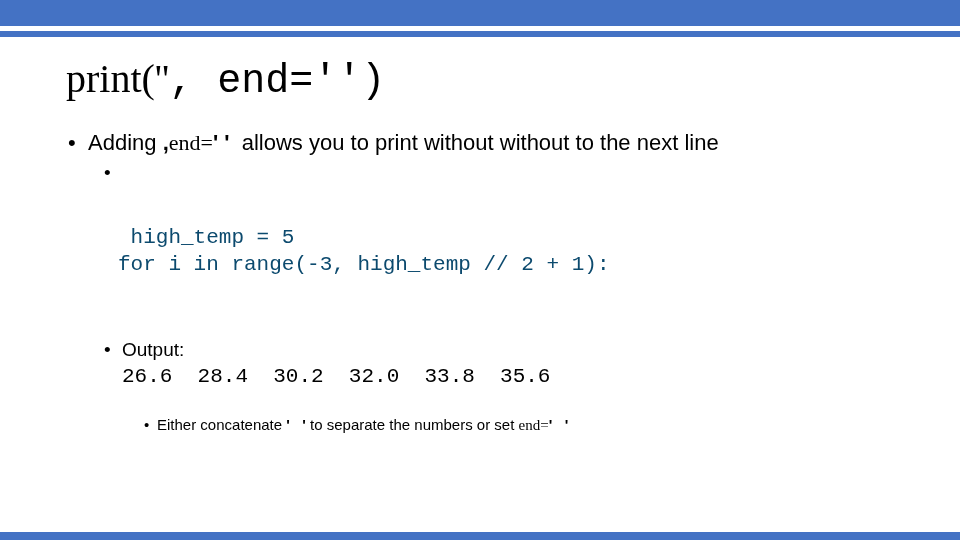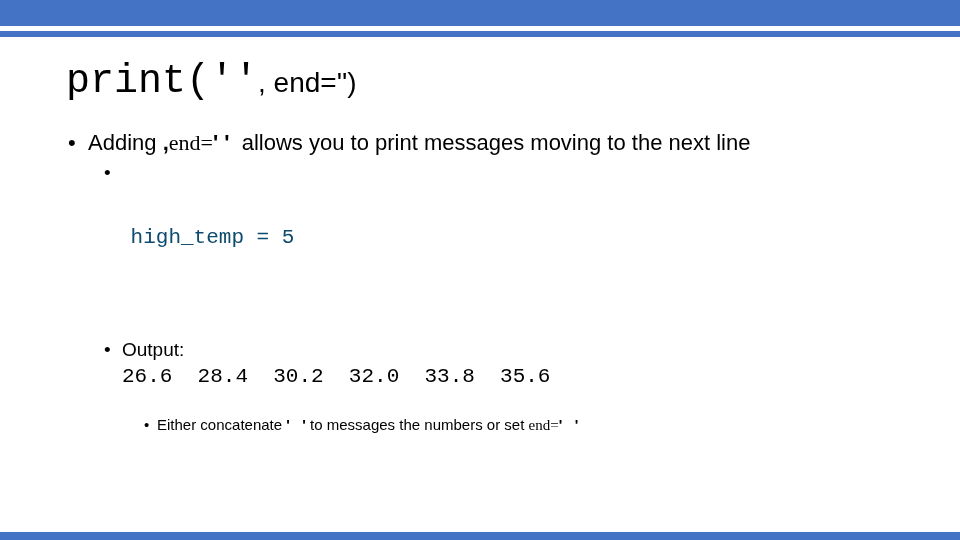--- a/index.html
+++ b/index.html
@@ -52,27 +52,27 @@
     position: absolute;
     top: 54px;
     left: 66px;
     width: 840px;
     font-size: 40px;
     line-height: 48px;
     white-space: pre;
     color: #000000;
   }
   .title .mono {
+    font-family: Liberation Serif, serif;
+    font-size: 40px;
+    letter-spacing: 0px;
+  }
+  .title .sans {
     font-family: Liberation Mono, monospace;
     font-size: 40px;
-    letter-spacing: 0px;
-  }
-  .title .sans {
-    font-family: Liberation Sans, sans-serif;
-    font-size: 28px;
   }
 
   
   .body-area {
     position: absolute;
     top: 128px;
     left: 60px;
     width: 860px;
   }
 
@@ -170,32 +170,32 @@
 
 <div class="slide">
 
   <div class="bar-top-thick"></div>
   <div class="bar-top-thin"></div>
 
   <div class="title"><span class="mono">print('</span><span class="mono">'</span><span class="sans">, end='')</span></div>
 
   <div class="body-area">
 
-    <div class="bullet-row lvl1"><span class="dot">•</span><span class="sans">Adding </span><span class="sans b">,</span><span class="mono">end=</span><span class="sans b">' '</span><span class="sans">  allows you to print messages moving to the next line</span></div>
+    <div class="bullet-row lvl1"><span class="dot">•</span><span class="sans">Adding </span><span class="sans b">,</span><span class="mono">end=</span><span class="sans b">' '</span><span class="sans">  allows you to print without without to the next line</span></div>
 
     <div class="bullet-row lvl2"><span class="dot">•</span></div>
 
   </div>
 
-  <div class="codeblock"><div> high_temp = 5</div></div>
+  <div class="codeblock"><div> high_temp = 5</div><div>for i in range(-3, high_temp // 2 + 1):</div></div>
 
   <div class="outputrow">
     <div class="bullet-row lvl2"><span class="dot">•</span><span class="sans">Output:</span></div>
     <div class="output-values">26.6  28.4  30.2  32.0  33.8  35.6</div>
   </div>
 
   <div class="finalrow">
-    <div class="bullet-row lvl3"><span class="dot">•</span><span class="sans">Either concatenate </span><span class="sans b">'   '</span><span class="sans"> to messages the numbers or set </span><span class="mono">end=</span><span class="sans b">'   '</span></div>
+    <div class="bullet-row lvl3"><span class="dot">•</span><span class="sans">Either concatenate </span><span class="sans b">'   '</span><span class="sans"> to separate the numbers or set </span><span class="mono">end=</span><span class="sans b">'   '</span></div>
   </div>
 
   <div class="bar-bottom"></div>
 
 </div>
 
 </body></html>

